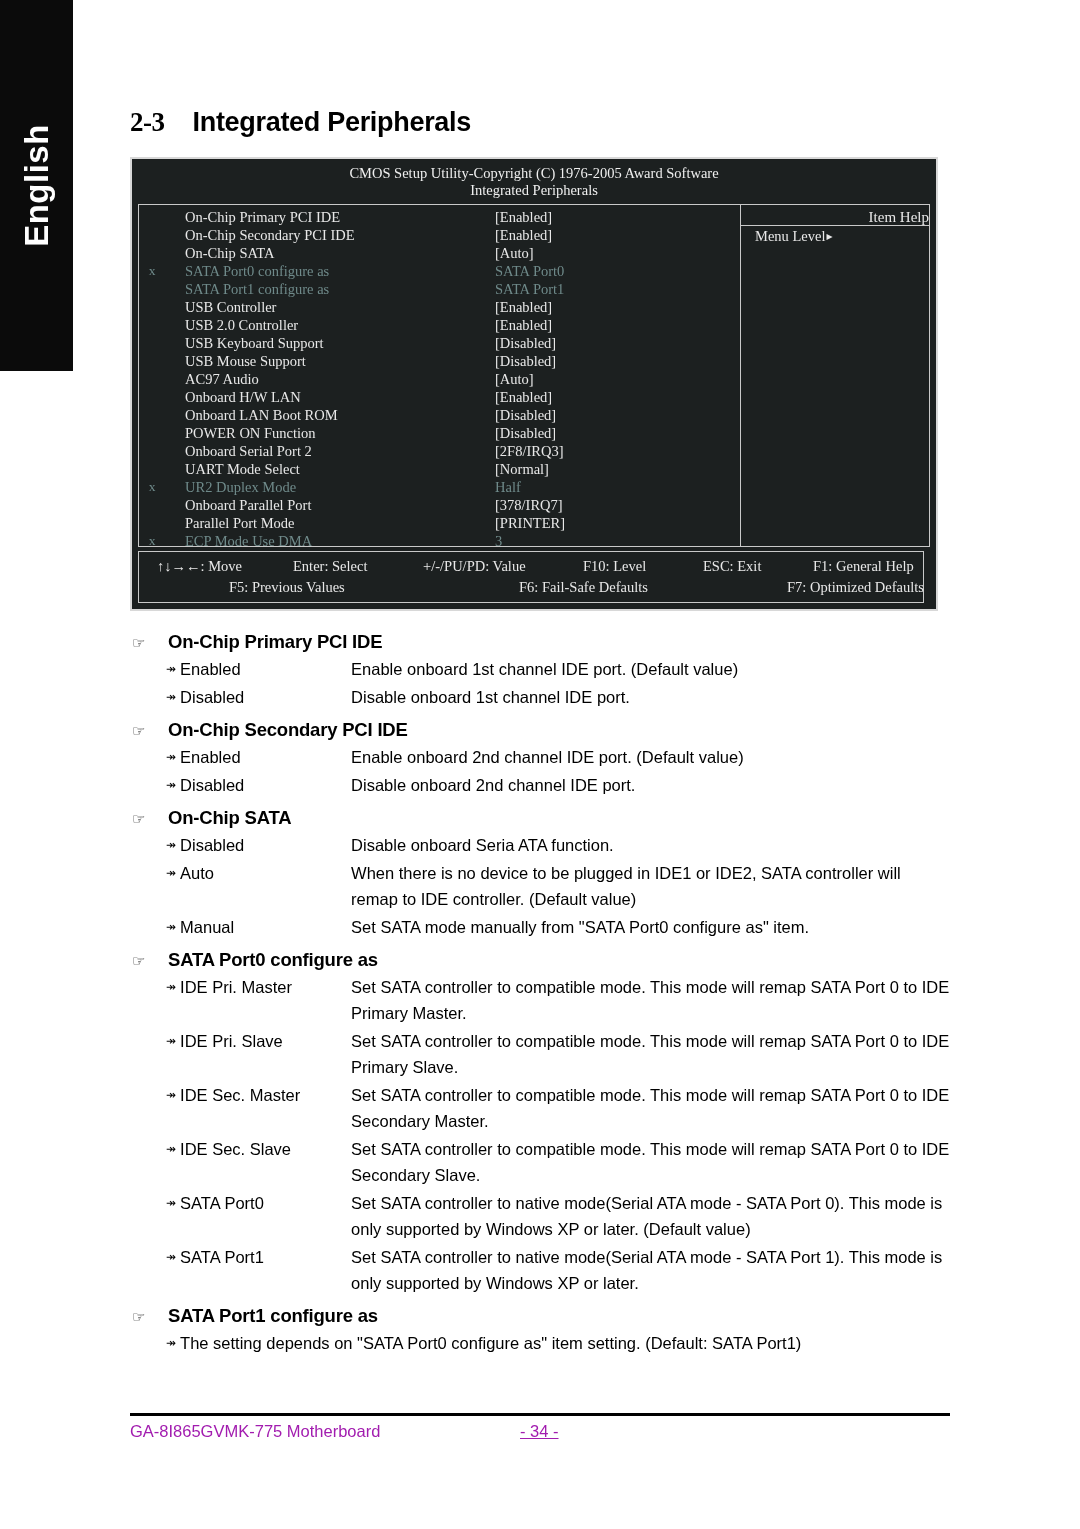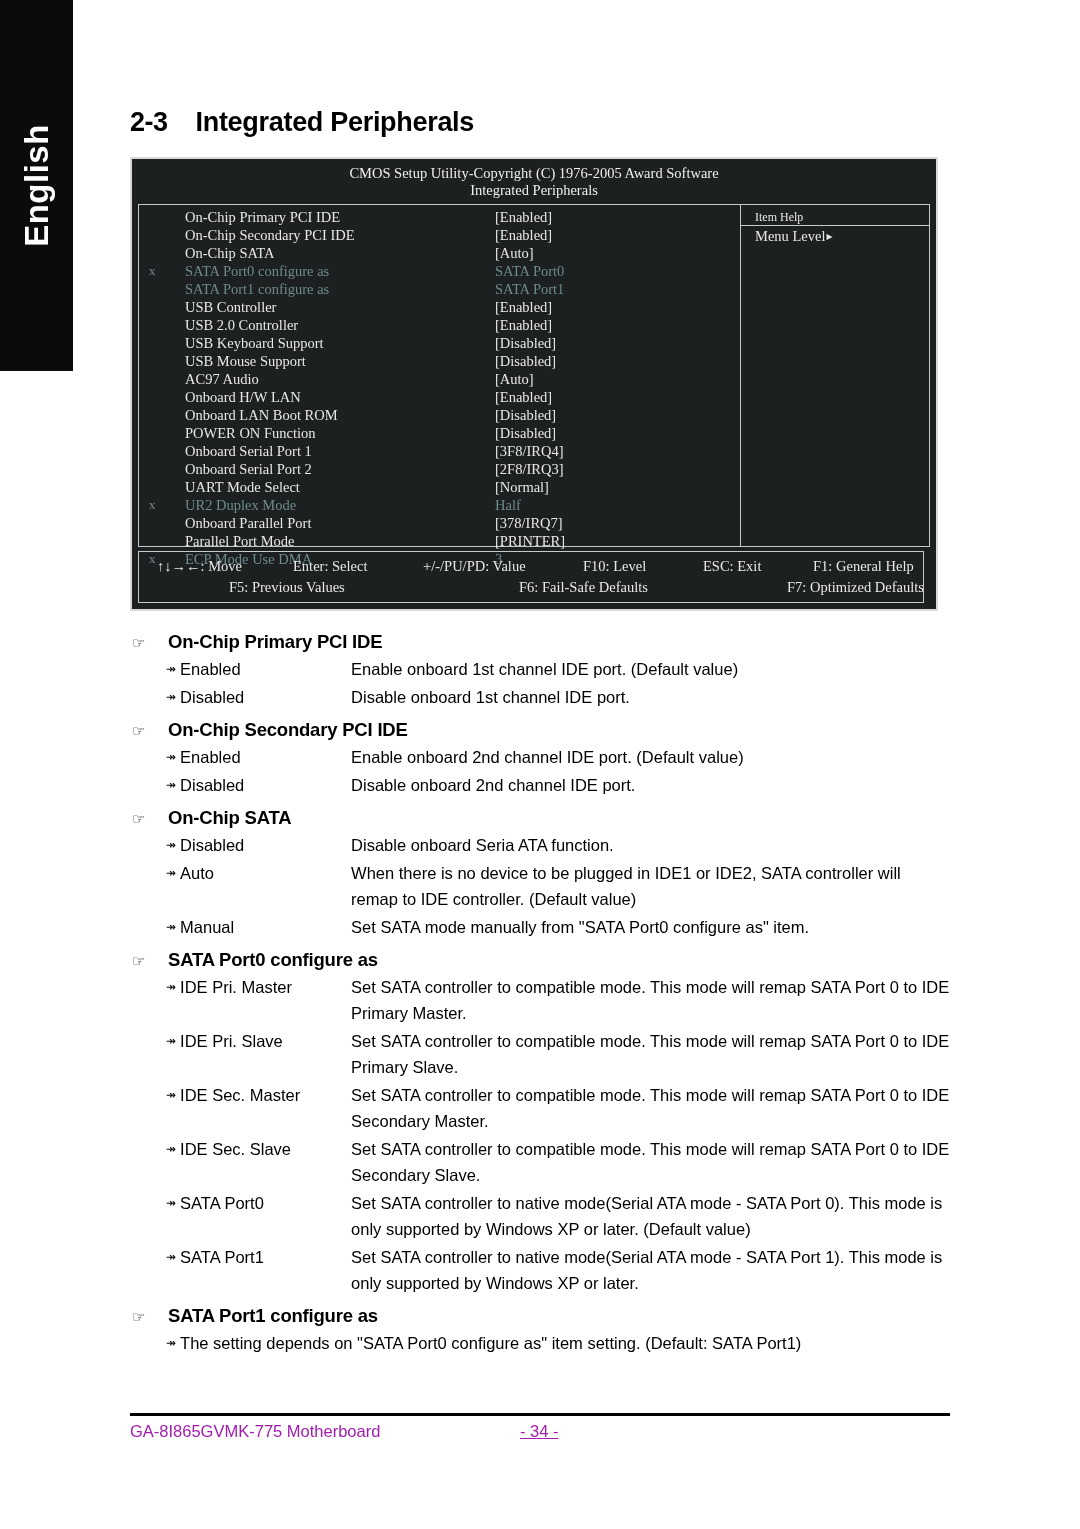--- a/index.html
+++ b/index.html
@@ -57,21 +57,21 @@
     position: absolute;
     left: 0;
     top: 107px;
     display: flex;
     align-items: baseline;
     font-weight: bold;
     color: #000;
   }
   .sect-num {
     font-size: 27px;
-    font-family: Liberation Sans, sans-serif;
+    font-family: Liberation Serif, serif;
     letter-spacing: -0.5px;
   }
   .sect-name {
     font-size: 27px;
     margin-left: 28px;
     font-family: "Liberation Sans", sans-serif;
     letter-spacing: -0.3px;
   }
 
   
@@ -137,26 +137,27 @@
   }
   .row .value {
     flex: 1 1 auto;
   }
   .row.dim .xmark,
   .row.dim .label,
   .row.dim .value {
     color: #6f8a8a;
   }
   .help-title {
-    font-size: 12px;
+    font-size: 15px;
     line-height: 18px;
     padding: 3px 0 0 14px;
     border-bottom: 1px solid #c9c9c9;
     height: 21px;
     box-sizing: border-box;
+    text-align: right;
   }
   .help-line {
     font-size: 14.5px;
     line-height: 20px;
     padding-left: 14px;
     display: flex;
     align-items: center;
   }
   .help-arrow {
     display: inline-block;
@@ -351,25 +352,20 @@
               <span class="label">Onboard LAN Boot ROM</span>
               <span class="value">[Disabled]</span>
             </div>
             <div class="row">
               <span class="xmark"></span>
               <span class="label">POWER ON Function</span>
               <span class="value">[Disabled]</span>
             </div>
             <div class="row">
               <span class="xmark"></span>
-              <span class="label">Onboard Serial Port 1</span>
-              <span class="value">[3F8/IRQ4]</span>
-            </div>
-            <div class="row">
-              <span class="xmark"></span>
               <span class="label">Onboard Serial Port 2</span>
               <span class="value">[2F8/IRQ3]</span>
             </div>
             <div class="row">
               <span class="xmark"></span>
               <span class="label">UART Mode Select</span>
               <span class="value">[Normal]</span>
             </div>
             <div class="row dim">
               <span class="xmark">x</span>

